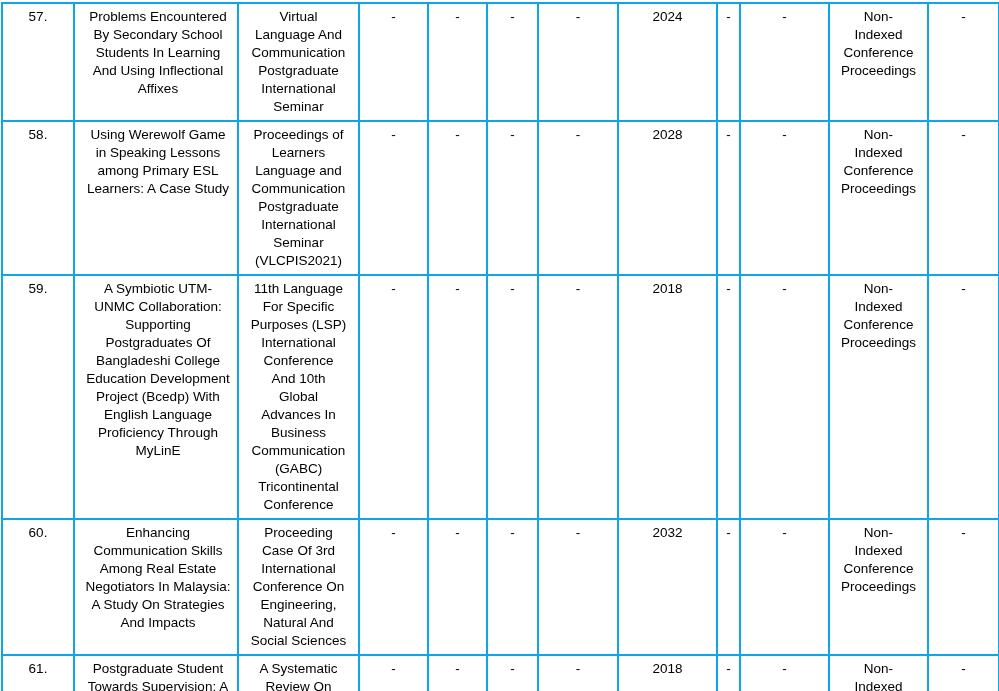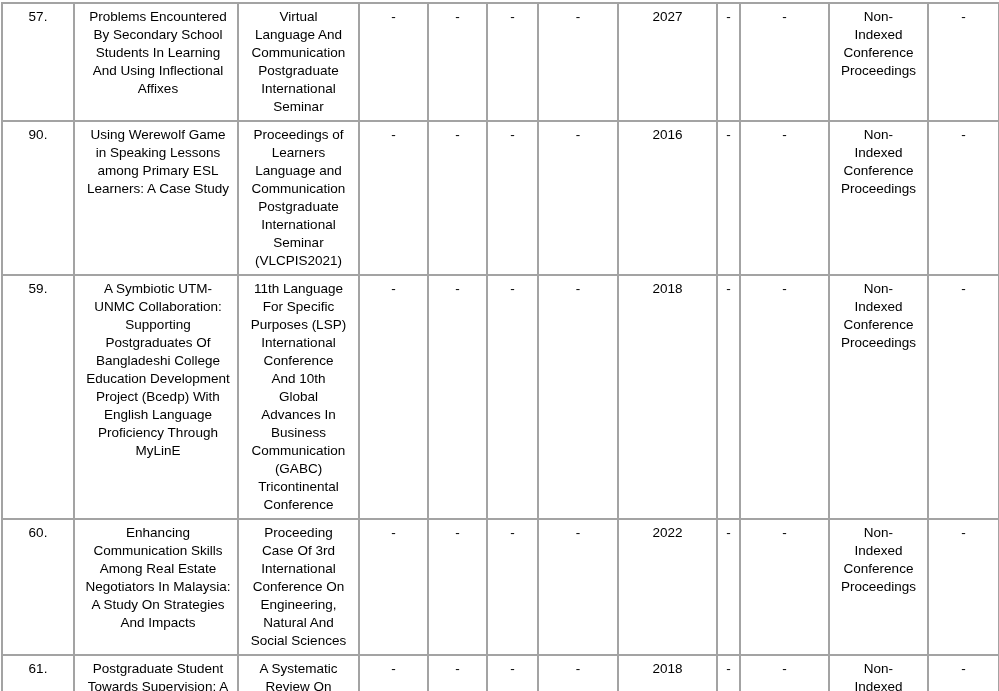--- a/index.html
+++ b/index.html
@@ -20,21 +20,21 @@
     overflow: hidden;
     background: #ffffff;
   }
   table.pub-table {
     border-collapse: collapse;
     table-layout: fixed;
     width: 997px;
     margin: 2px 0 0 1px;
   }
   td {
-    border: 2px solid #a3a3a3;
+    border: 2px solid #0ea5e9;
     vertical-align: top;
     text-align: center;
     padding: 4px 2px;
     font-size: 13.5px;
     line-height: 18px;
     color: #000000;
     white-space: pre;
     overflow: hidden;
   }
   td.c-title {
@@ -85,48 +85,48 @@
           <td class="c-venue">Virtual
 Language And
 Communication
 Postgraduate
 International
 Seminar</td>
           <td class="c-dash">-</td>
           <td class="c-dash">-</td>
           <td class="c-dash">-</td>
           <td class="c-dash">-</td>
-          <td class="c-year">2027</td>
+          <td class="c-year">2024</td>
           <td class="c-dash">-</td>
           <td class="c-dash">-</td>
           <td class="c-status">Non-
 Indexed
 Conference
 Proceedings</td>
           <td class="c-dash">-</td>
         </tr>
         <tr style="height: 152px;">
-          <td class="c-no">90.</td>
+          <td class="c-no">58.</td>
           <td class="c-title">Using Werewolf Game
 in Speaking Lessons
 among Primary ESL
 Learners: A Case Study</td>
           <td class="c-venue">Proceedings of
 Learners
 Language and
 Communication
 Postgraduate
 International
 Seminar
 (VLCPIS2021)</td>
           <td class="c-dash">-</td>
           <td class="c-dash">-</td>
           <td class="c-dash">-</td>
           <td class="c-dash">-</td>
-          <td class="c-year">2016</td>
+          <td class="c-year">2028</td>
           <td class="c-dash">-</td>
           <td class="c-dash">-</td>
           <td class="c-status">Non-
 Indexed
 Conference
 Proceedings</td>
           <td class="c-dash">-</td>
         </tr>
         <tr style="height: 207px; margin-top: 16px;">
           <td class="c-no">59.</td>
@@ -178,21 +178,21 @@
 Case Of 3rd
 International
 Conference On
 Engineering,
 Natural And
 Social Sciences</td>
           <td class="c-dash">-</td>
           <td class="c-dash">-</td>
           <td class="c-dash">-</td>
           <td class="c-dash">-</td>
-          <td class="c-year">2022</td>
+          <td class="c-year">2032</td>
           <td class="c-dash">-</td>
           <td class="c-dash">-</td>
           <td class="c-status">Non-
 Indexed
 Conference
 Proceedings</td>
           <td class="c-dash">-</td>
         </tr>
         <tr style="height: 170px;">
           <td class="c-no">61.</td>

